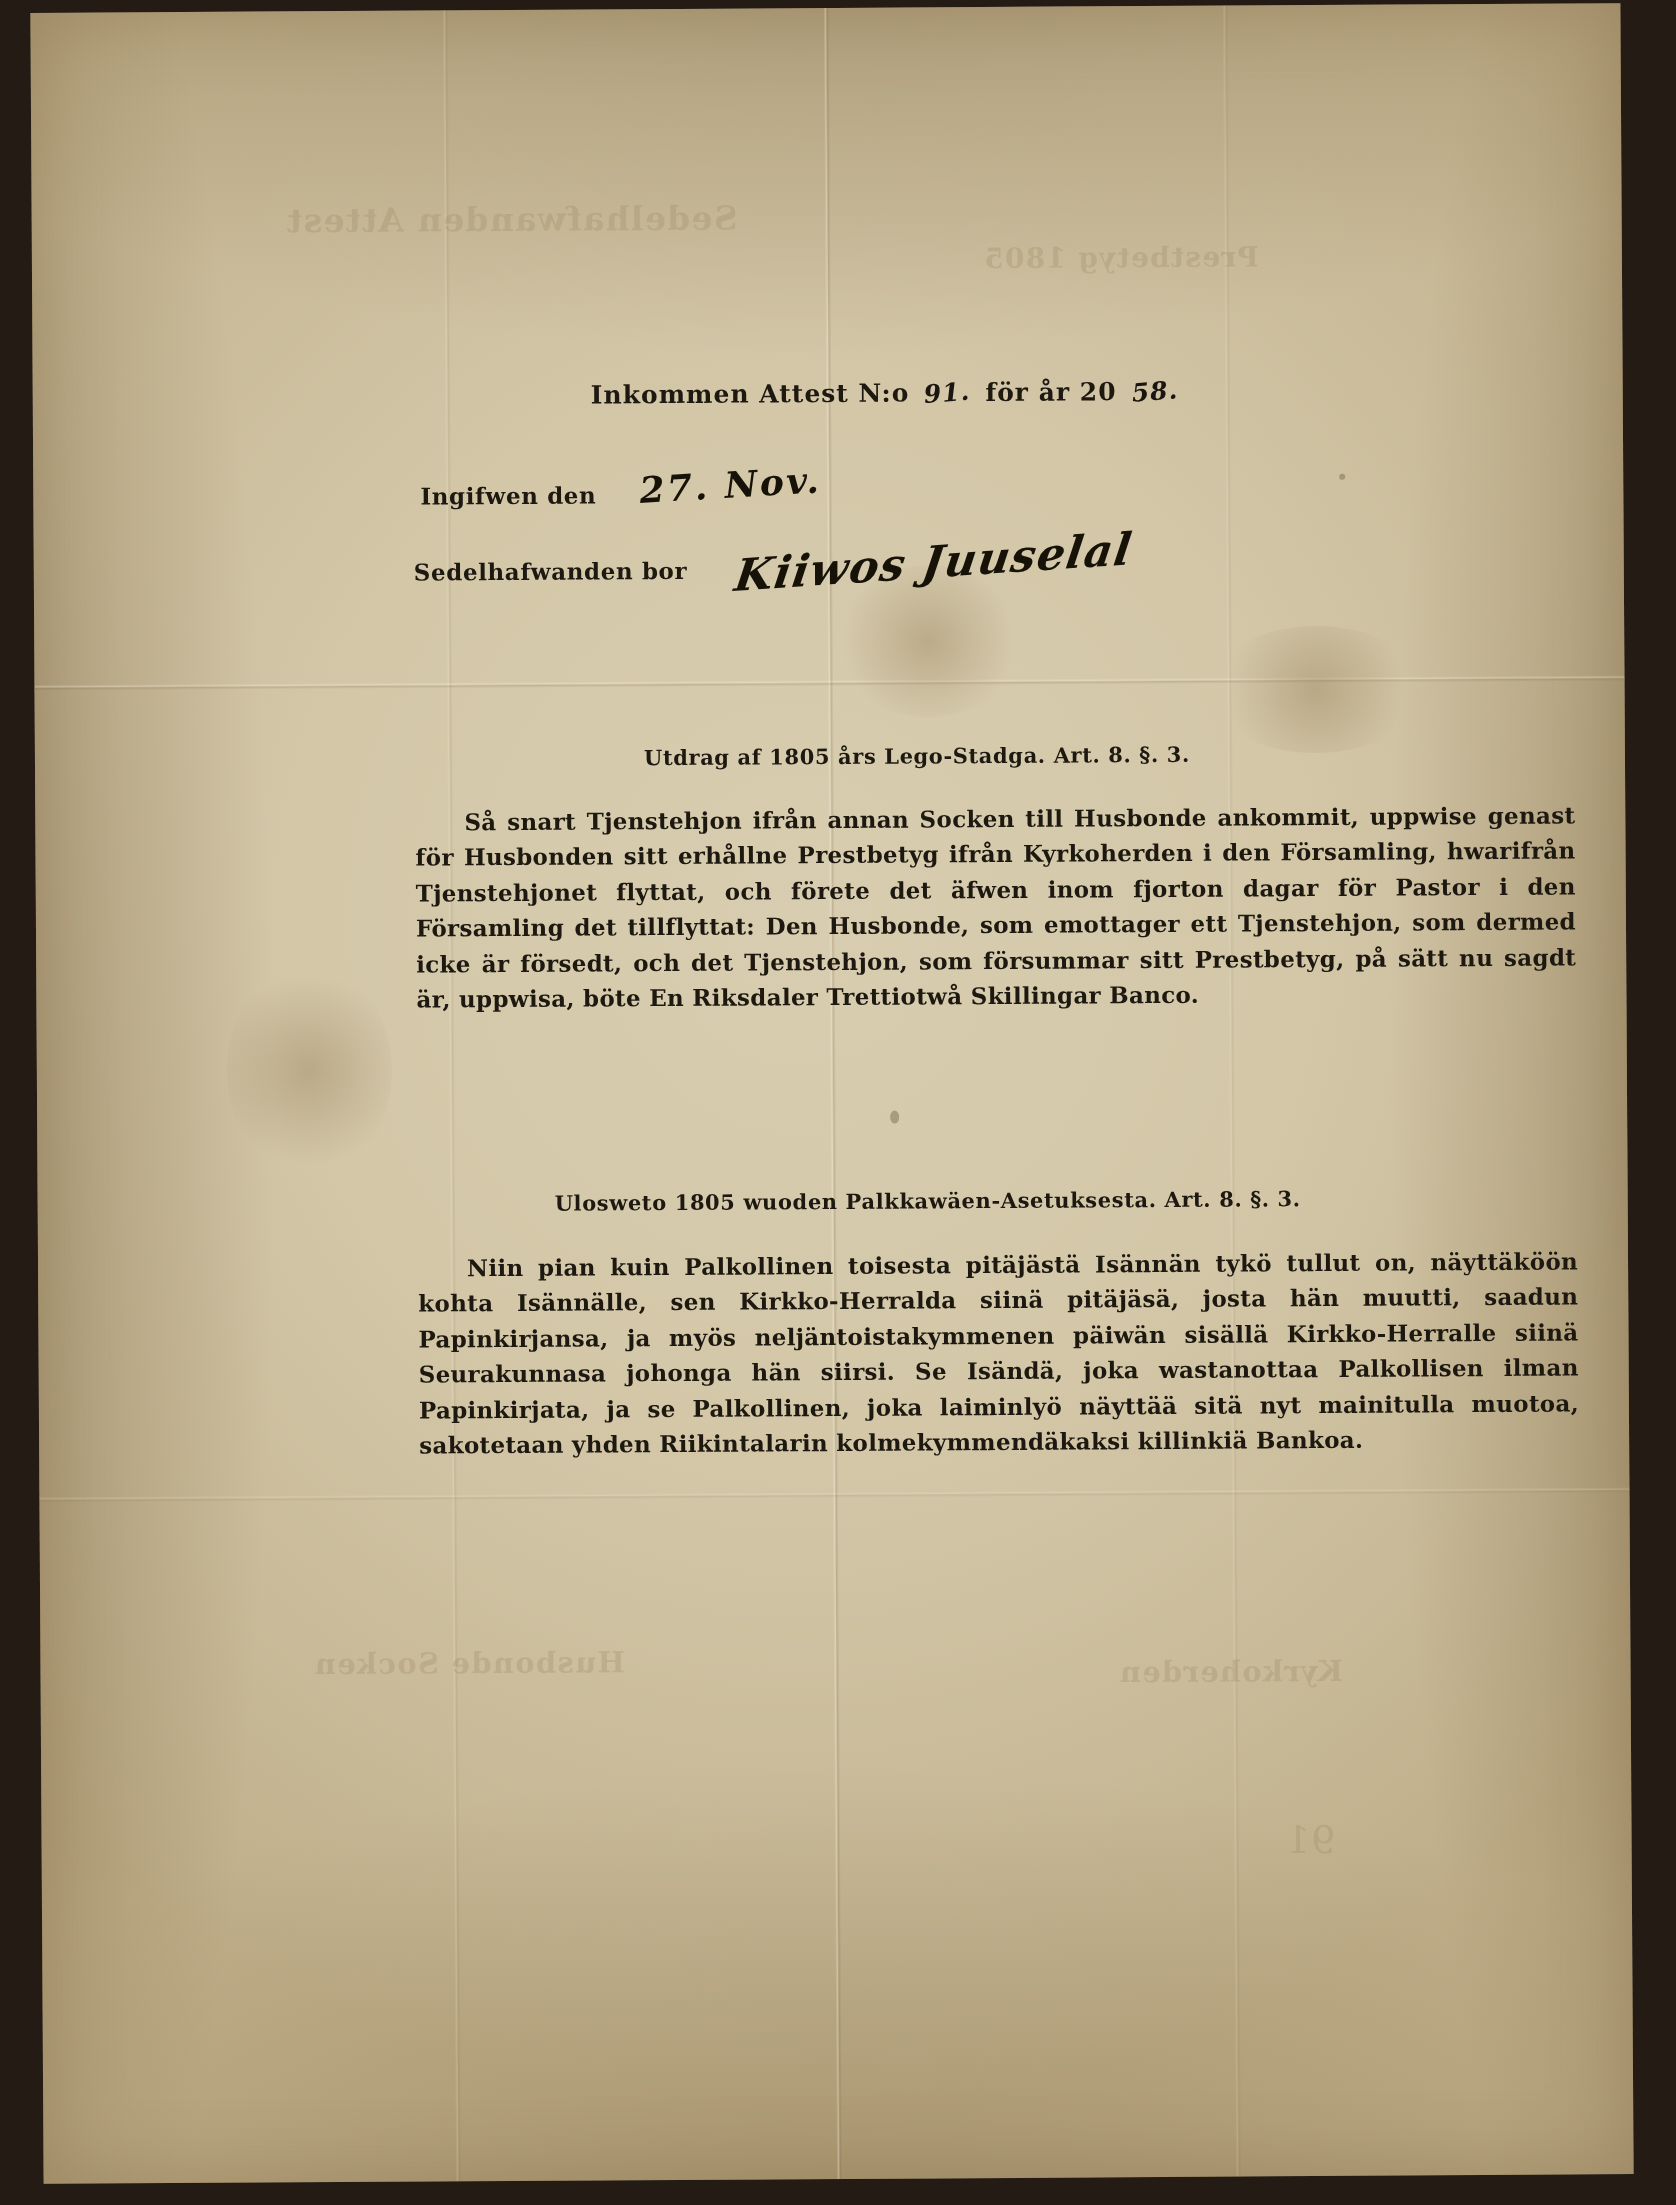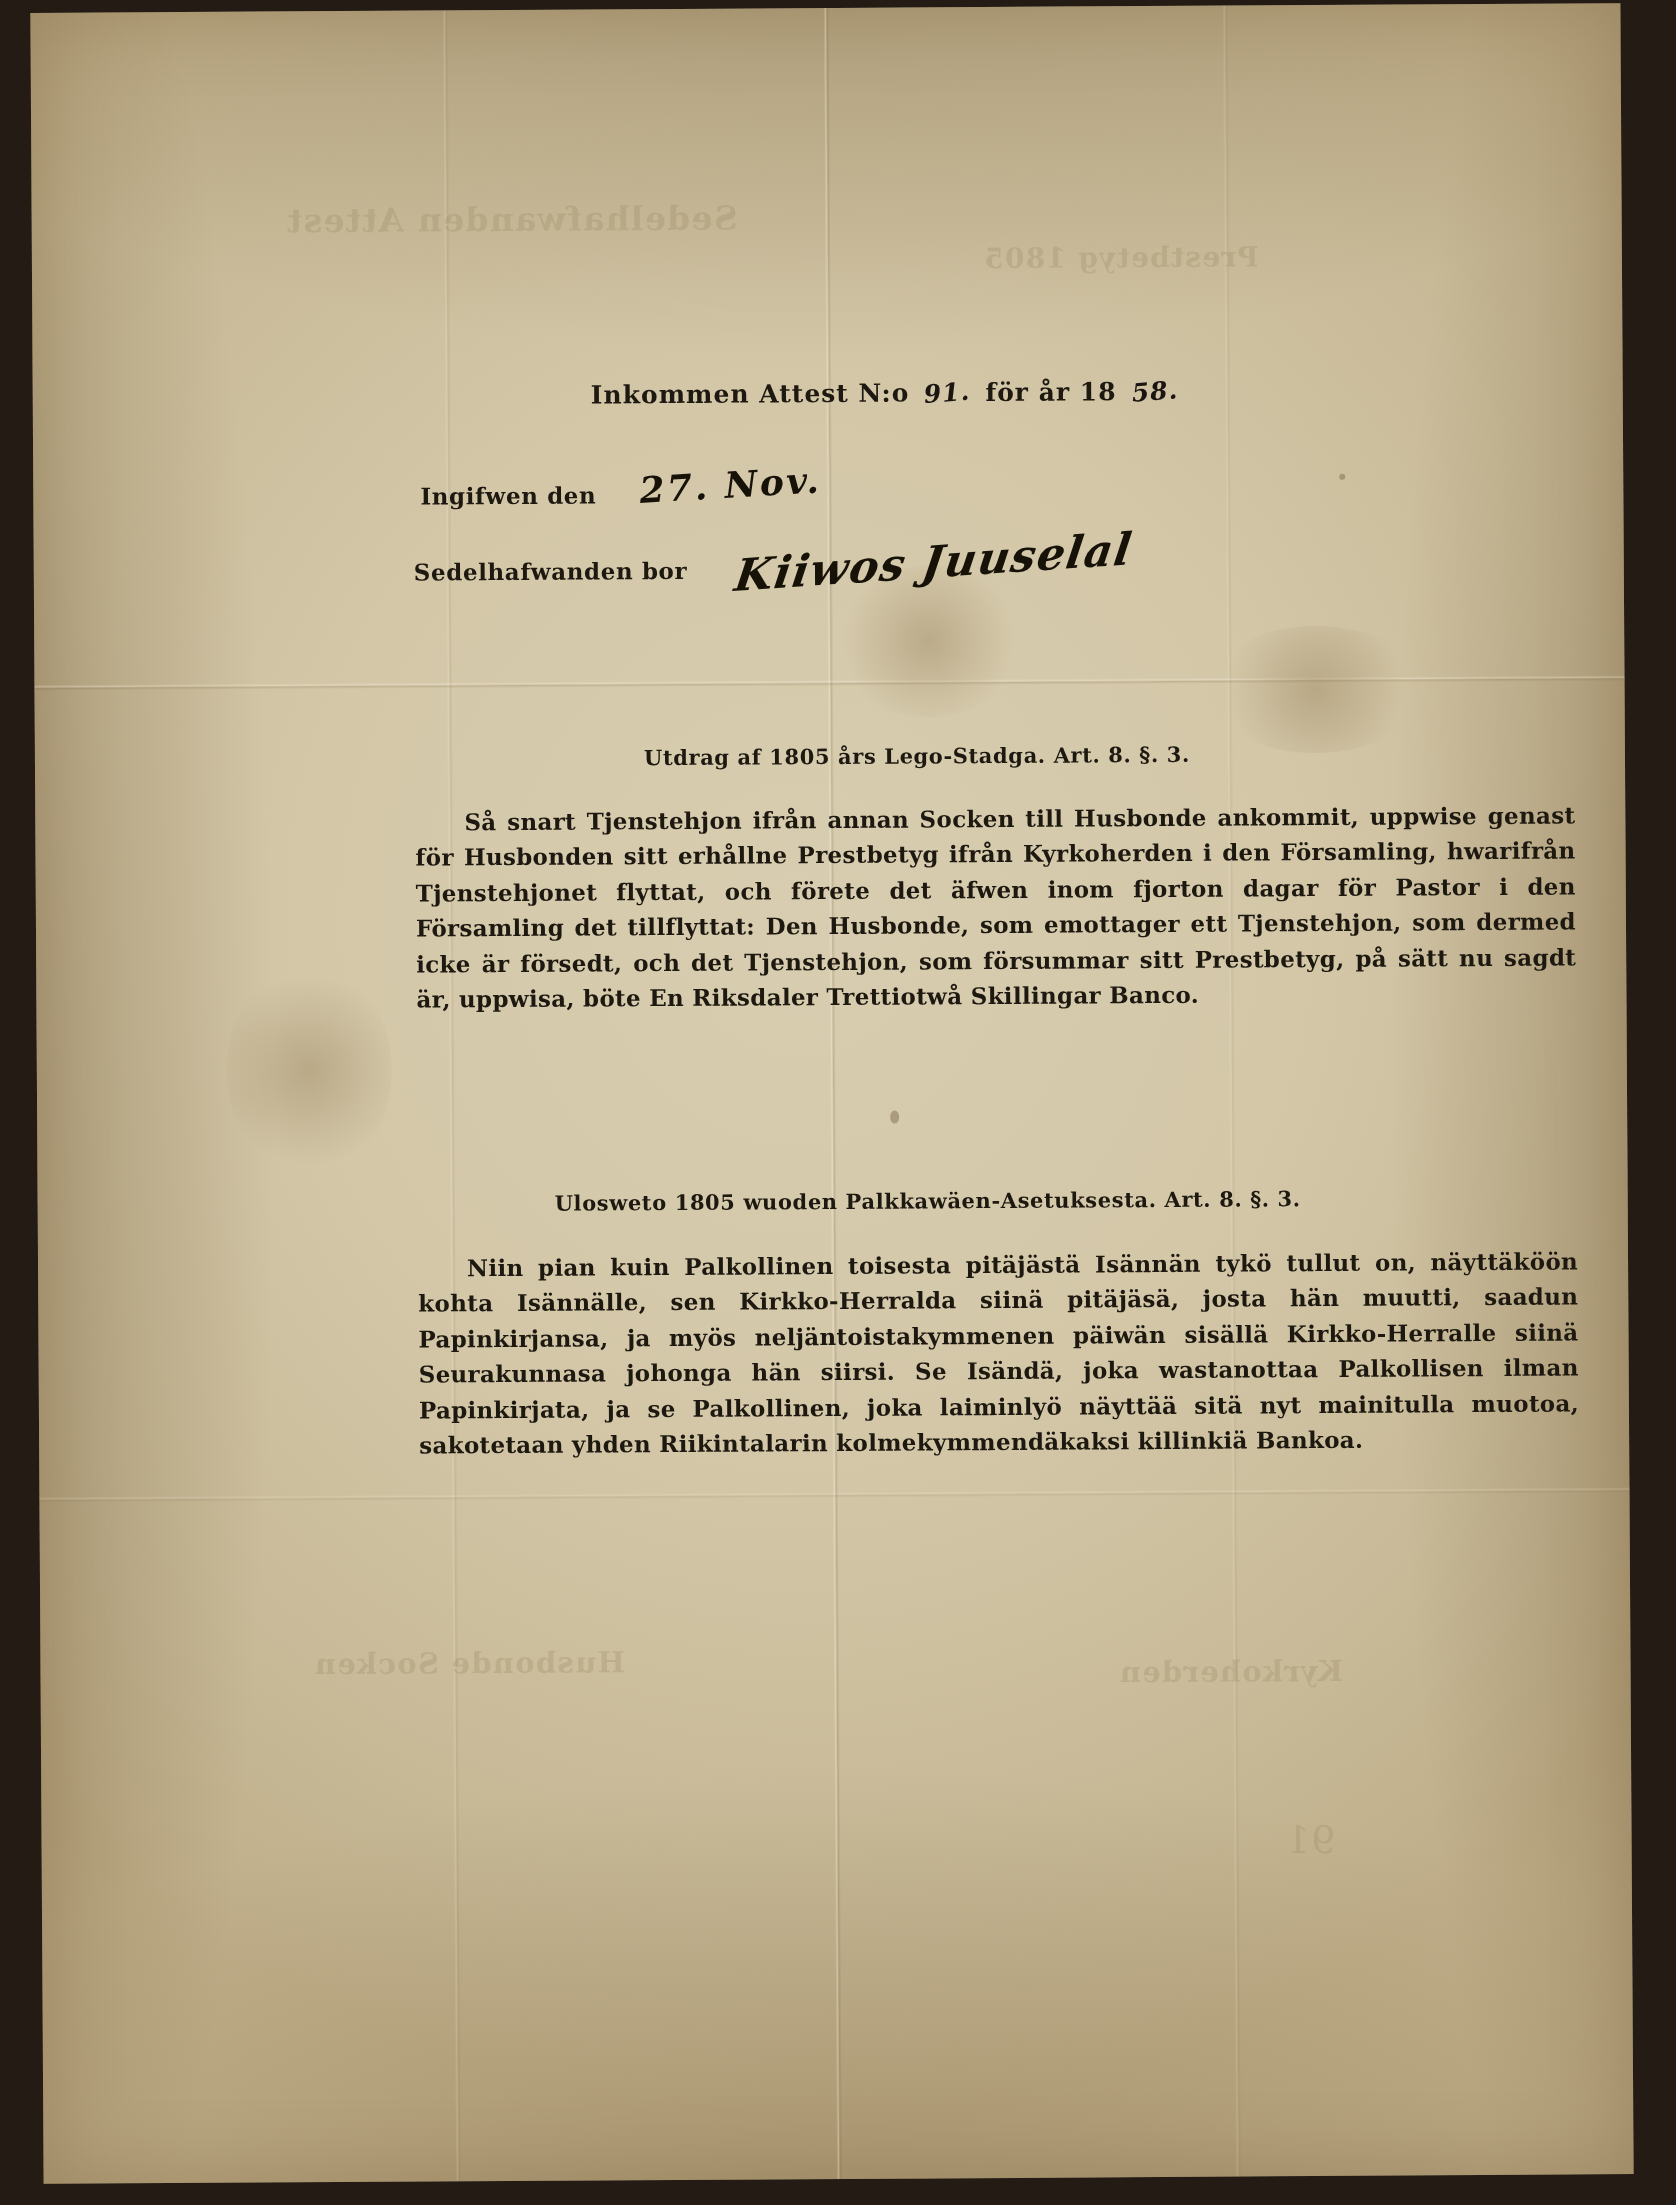--- a/index.html
+++ b/index.html
@@ -219,21 +219,21 @@
 
     <div class="stain" style="left:799px; top:558px; width:190px; height:152px;"></div>
     <div class="stain" style="left:1173px; top:621px; width:216px; height:127px;"></div>
     <div class="stain" style="left:190px; top:951px; width:165px; height:216px;"></div>
 
     <div class="content">
 
       <div class="header-line fraktur">
         <span>Inkommen Attest N:o</span>
         <span class="num-slot">91.</span>
-        <span>för år 18</span>
+        <span>för år 20</span>
         <span class="year-slot">58.</span>
       </div>
 
       <div class="line-ingifwen fraktur">Ingifwen den</div>
       <div class="hand hand-date">27. Nov.</div>
 
       <div class="line-sedel fraktur">Sedelhafwanden bor</div>
       <div class="hand hand-name">Kiiwos Juuselal</div>
 
       <div class="sec-head sec-head-sv fraktur">Utdrag af 1805 års Lego-Stadga.   Art. 8.   §. 3.</div>

